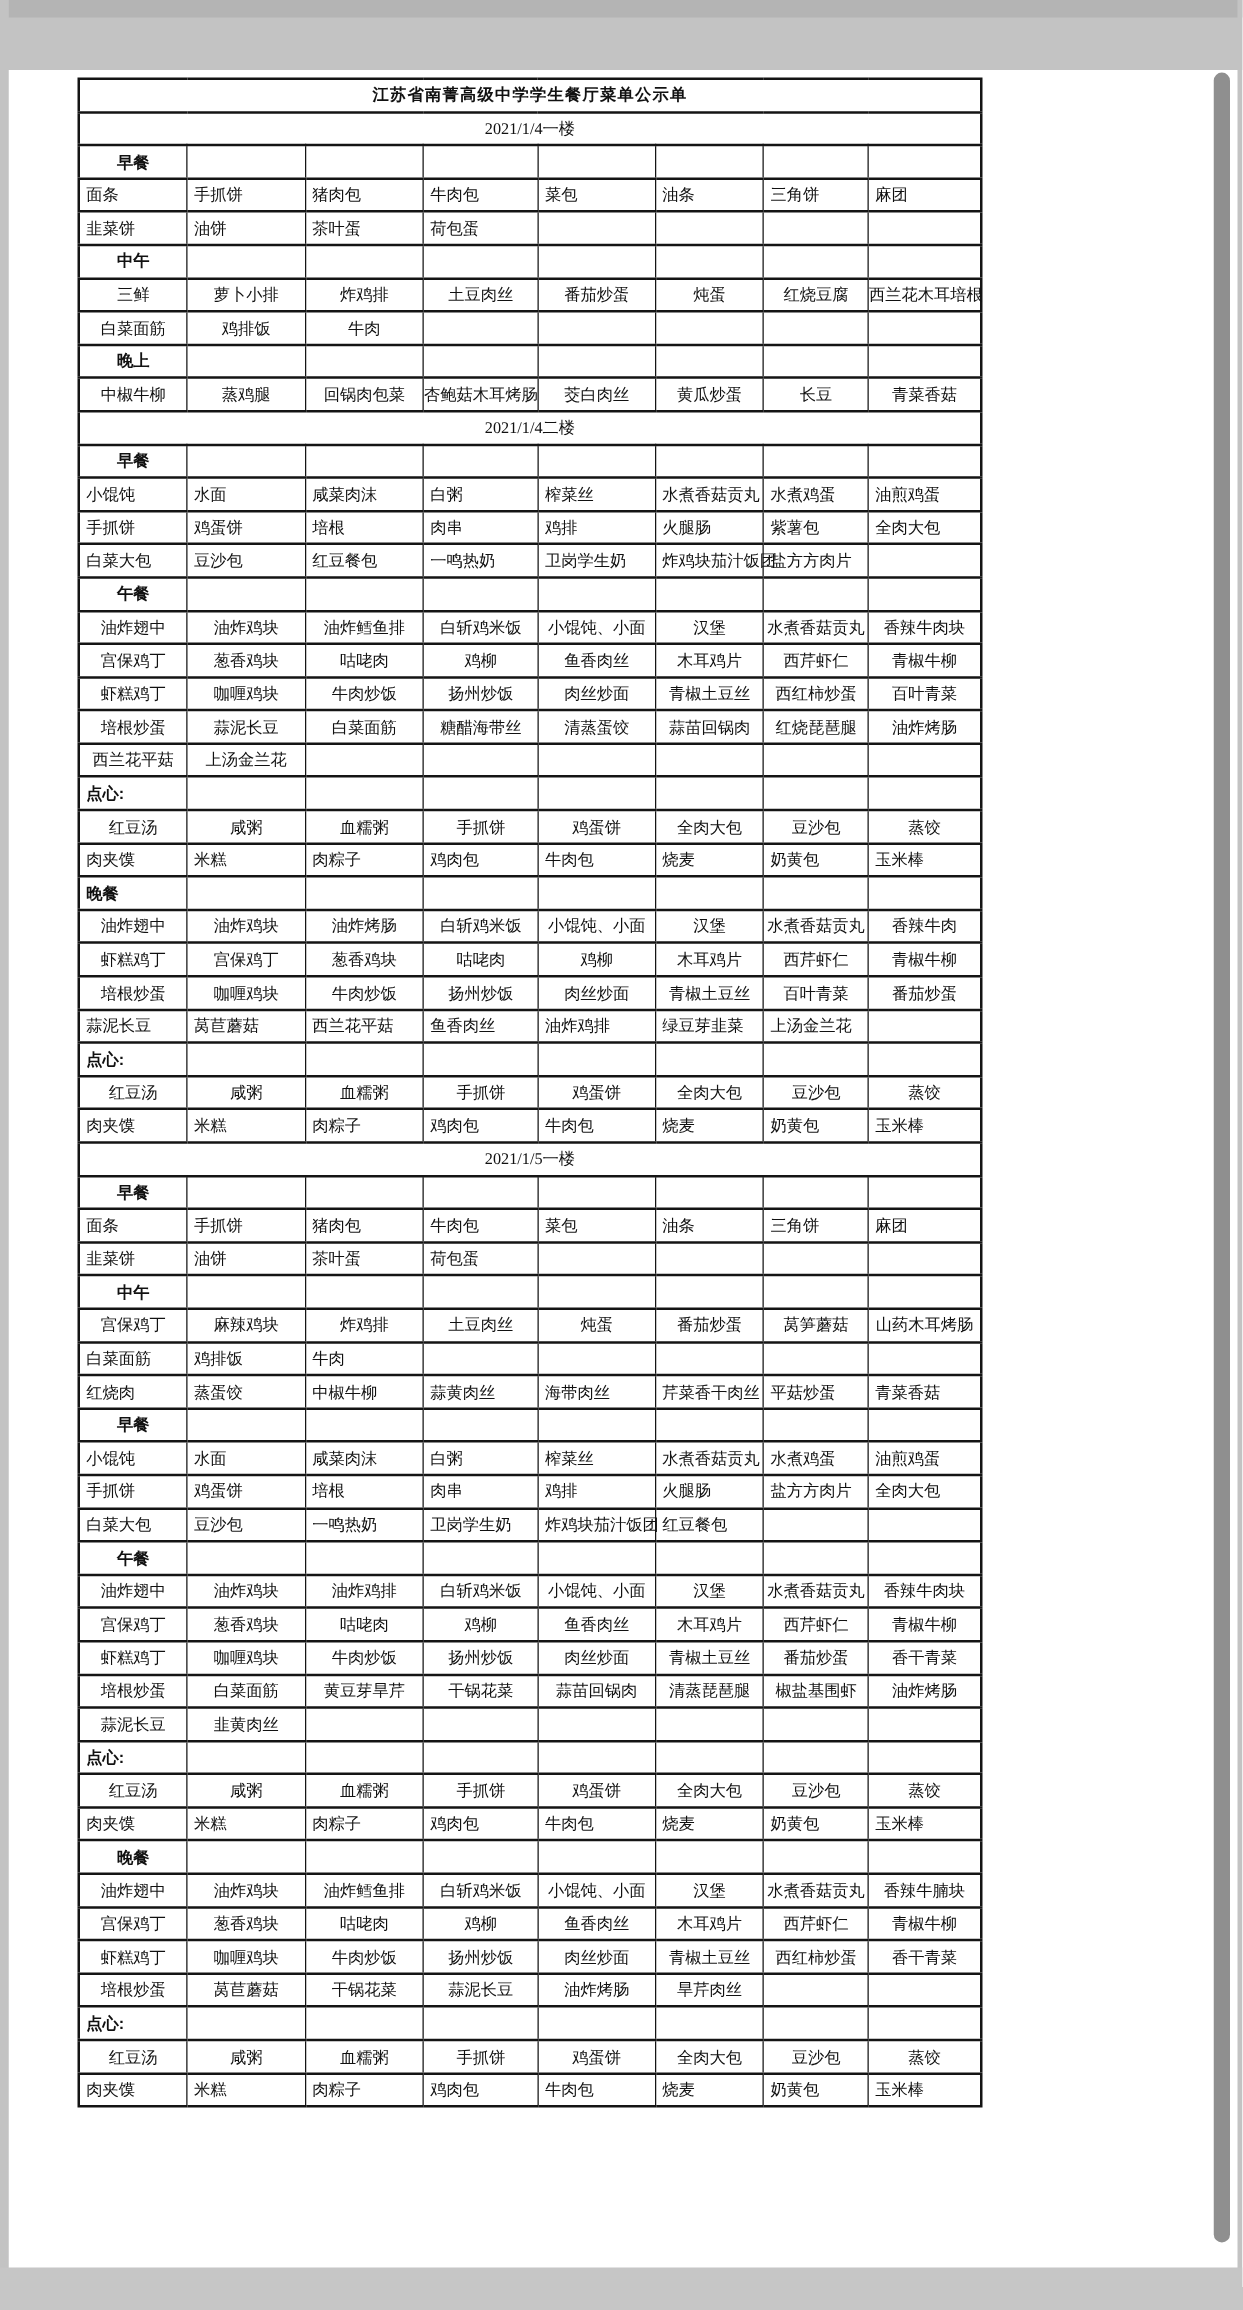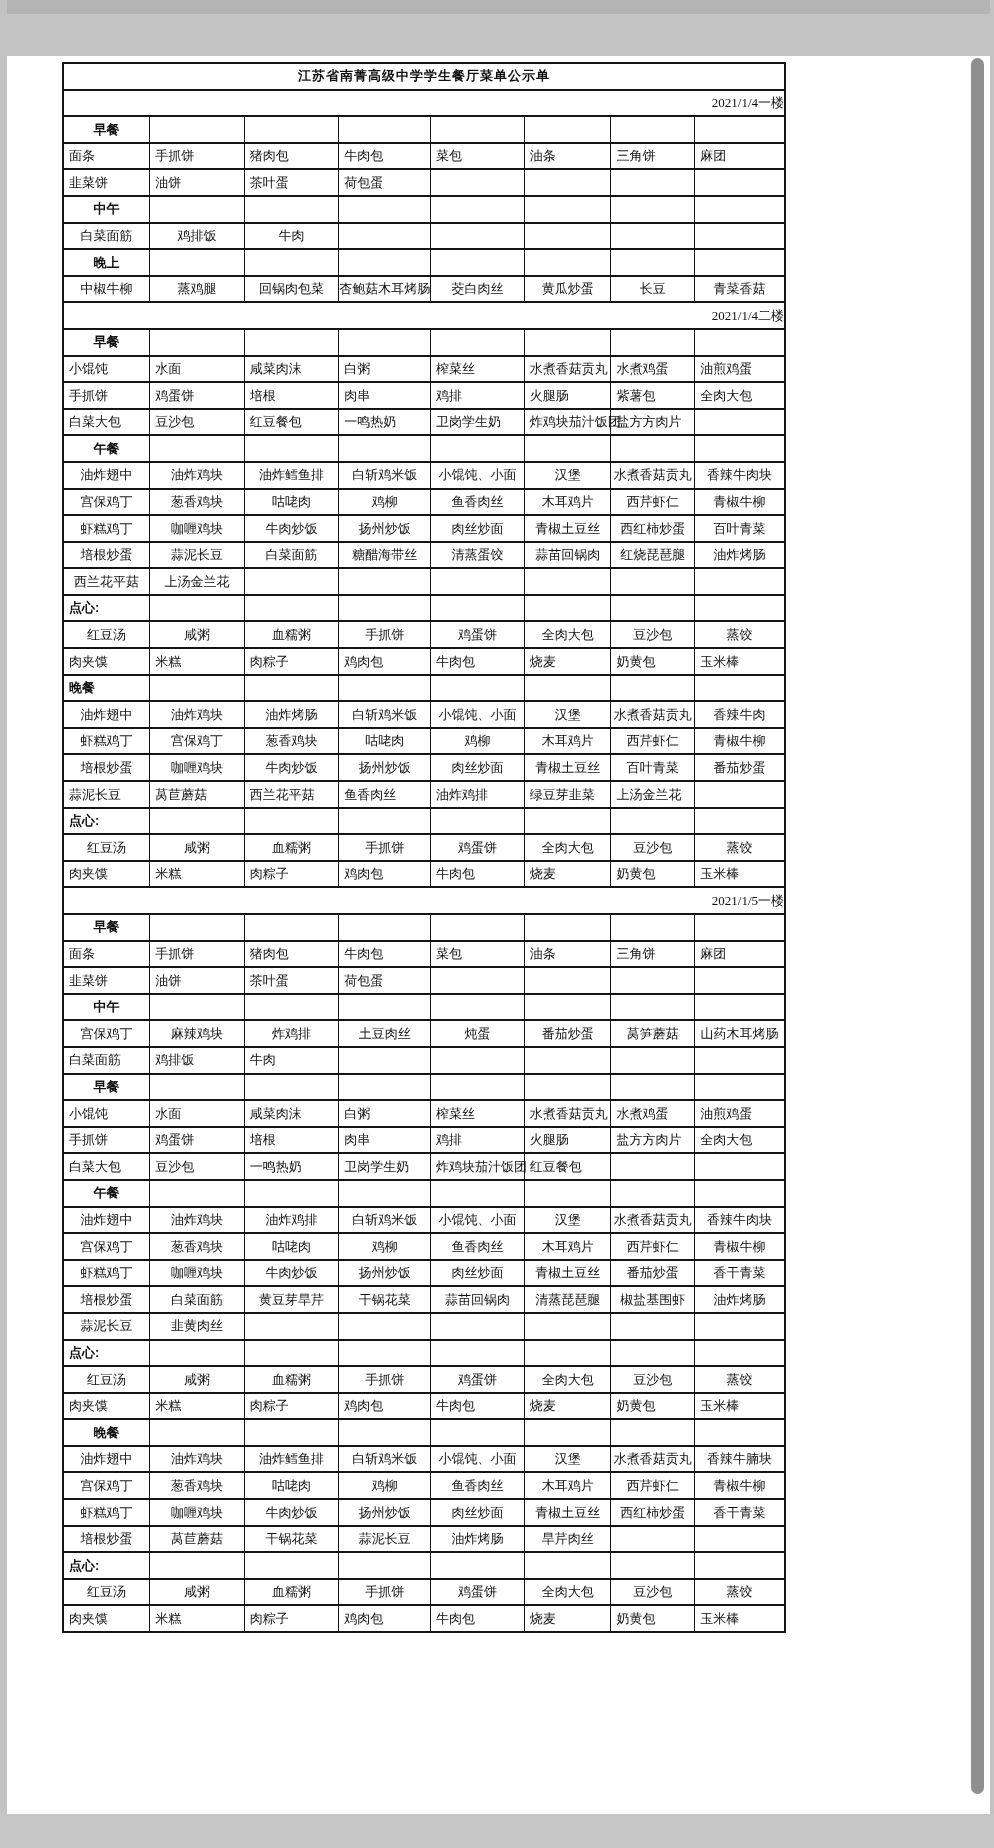--- a/index.html
+++ b/index.html
@@ -24,21 +24,21 @@
   table.menu,table.menu th,table.menu td{border:1px solid #141414;}
   table.menu{border-width:2px;}
   table.menu th,table.menu td{
     border-top-width:2px;border-bottom-width:2px;
     padding:0;height:24.6px;font-size:13px;line-height:1.05;
     white-space:nowrap;overflow:visible;vertical-align:middle;
   }
   th.title-cell{height:33px;font-size:17px;font-weight:bold;text-align:center;letter-spacing:1px;}
   td.date-cell{
     font-family:"Liberation Serif","DejaVu Serif",serif;
-    font-size:15px;text-align:right;padding-left:4px;font-weight:normal;margin-top:32px;
+    font-size:15px;text-align:center;padding-left:4px;font-weight:normal;margin-top:32px;
   }
   td.meal-cell{font-weight:bold;font-size:13.5px;border-radius:11px;}
   .align-left{text-align:left;padding-left:5px !important;}
   .align-center{text-align:center;}
 </style>
 </head>
 <body>
 
 <div class="top-band"></div>
 <div class="left-band"></div>
@@ -99,20 +99,30 @@
         <td class="meal-cell align-center">中午</td>
         <td></td>
         <td></td>
         <td></td>
         <td></td>
         <td></td>
         <td></td>
         <td></td>
       </tr>
       <tr>
+        <td class="align-center">三鲜</td>
+        <td class="align-center">萝卜小排</td>
+        <td class="align-center">炸鸡排</td>
+        <td class="align-center">土豆肉丝</td>
+        <td class="align-center">番茄炒蛋</td>
+        <td class="align-center">炖蛋</td>
+        <td class="align-center">红烧豆腐</td>
+        <td class="align-center">西兰花木耳培根</td>
+      </tr>
+      <tr>
         <td class="align-center">白菜面筋</td>
         <td class="align-center">鸡排饭</td>
         <td class="align-center">牛肉</td>
         <td class="align-center"></td>
         <td class="align-center"></td>
         <td class="align-center"></td>
         <td class="align-center"></td>
         <td class="align-center"></td>
       </tr>
       <tr>
@@ -405,20 +415,30 @@
         <td class="align-left">白菜面筋</td>
         <td class="align-left">鸡排饭</td>
         <td class="align-left">牛肉</td>
         <td class="align-left"></td>
         <td class="align-left"></td>
         <td class="align-left"></td>
         <td class="align-left"></td>
         <td class="align-left"></td>
       </tr>
       <tr>
+        <td class="align-left">红烧肉</td>
+        <td class="align-left">蒸蛋饺</td>
+        <td class="align-left">中椒牛柳</td>
+        <td class="align-left">蒜黄肉丝</td>
+        <td class="align-left">海带肉丝</td>
+        <td class="align-left">芹菜香干肉丝</td>
+        <td class="align-left">平菇炒蛋</td>
+        <td class="align-left">青菜香菇</td>
+      </tr>
+      <tr>
         <td class="meal-cell align-center">早餐</td>
         <td></td>
         <td></td>
         <td></td>
         <td></td>
         <td></td>
         <td></td>
         <td></td>
       </tr>
       <tr>

